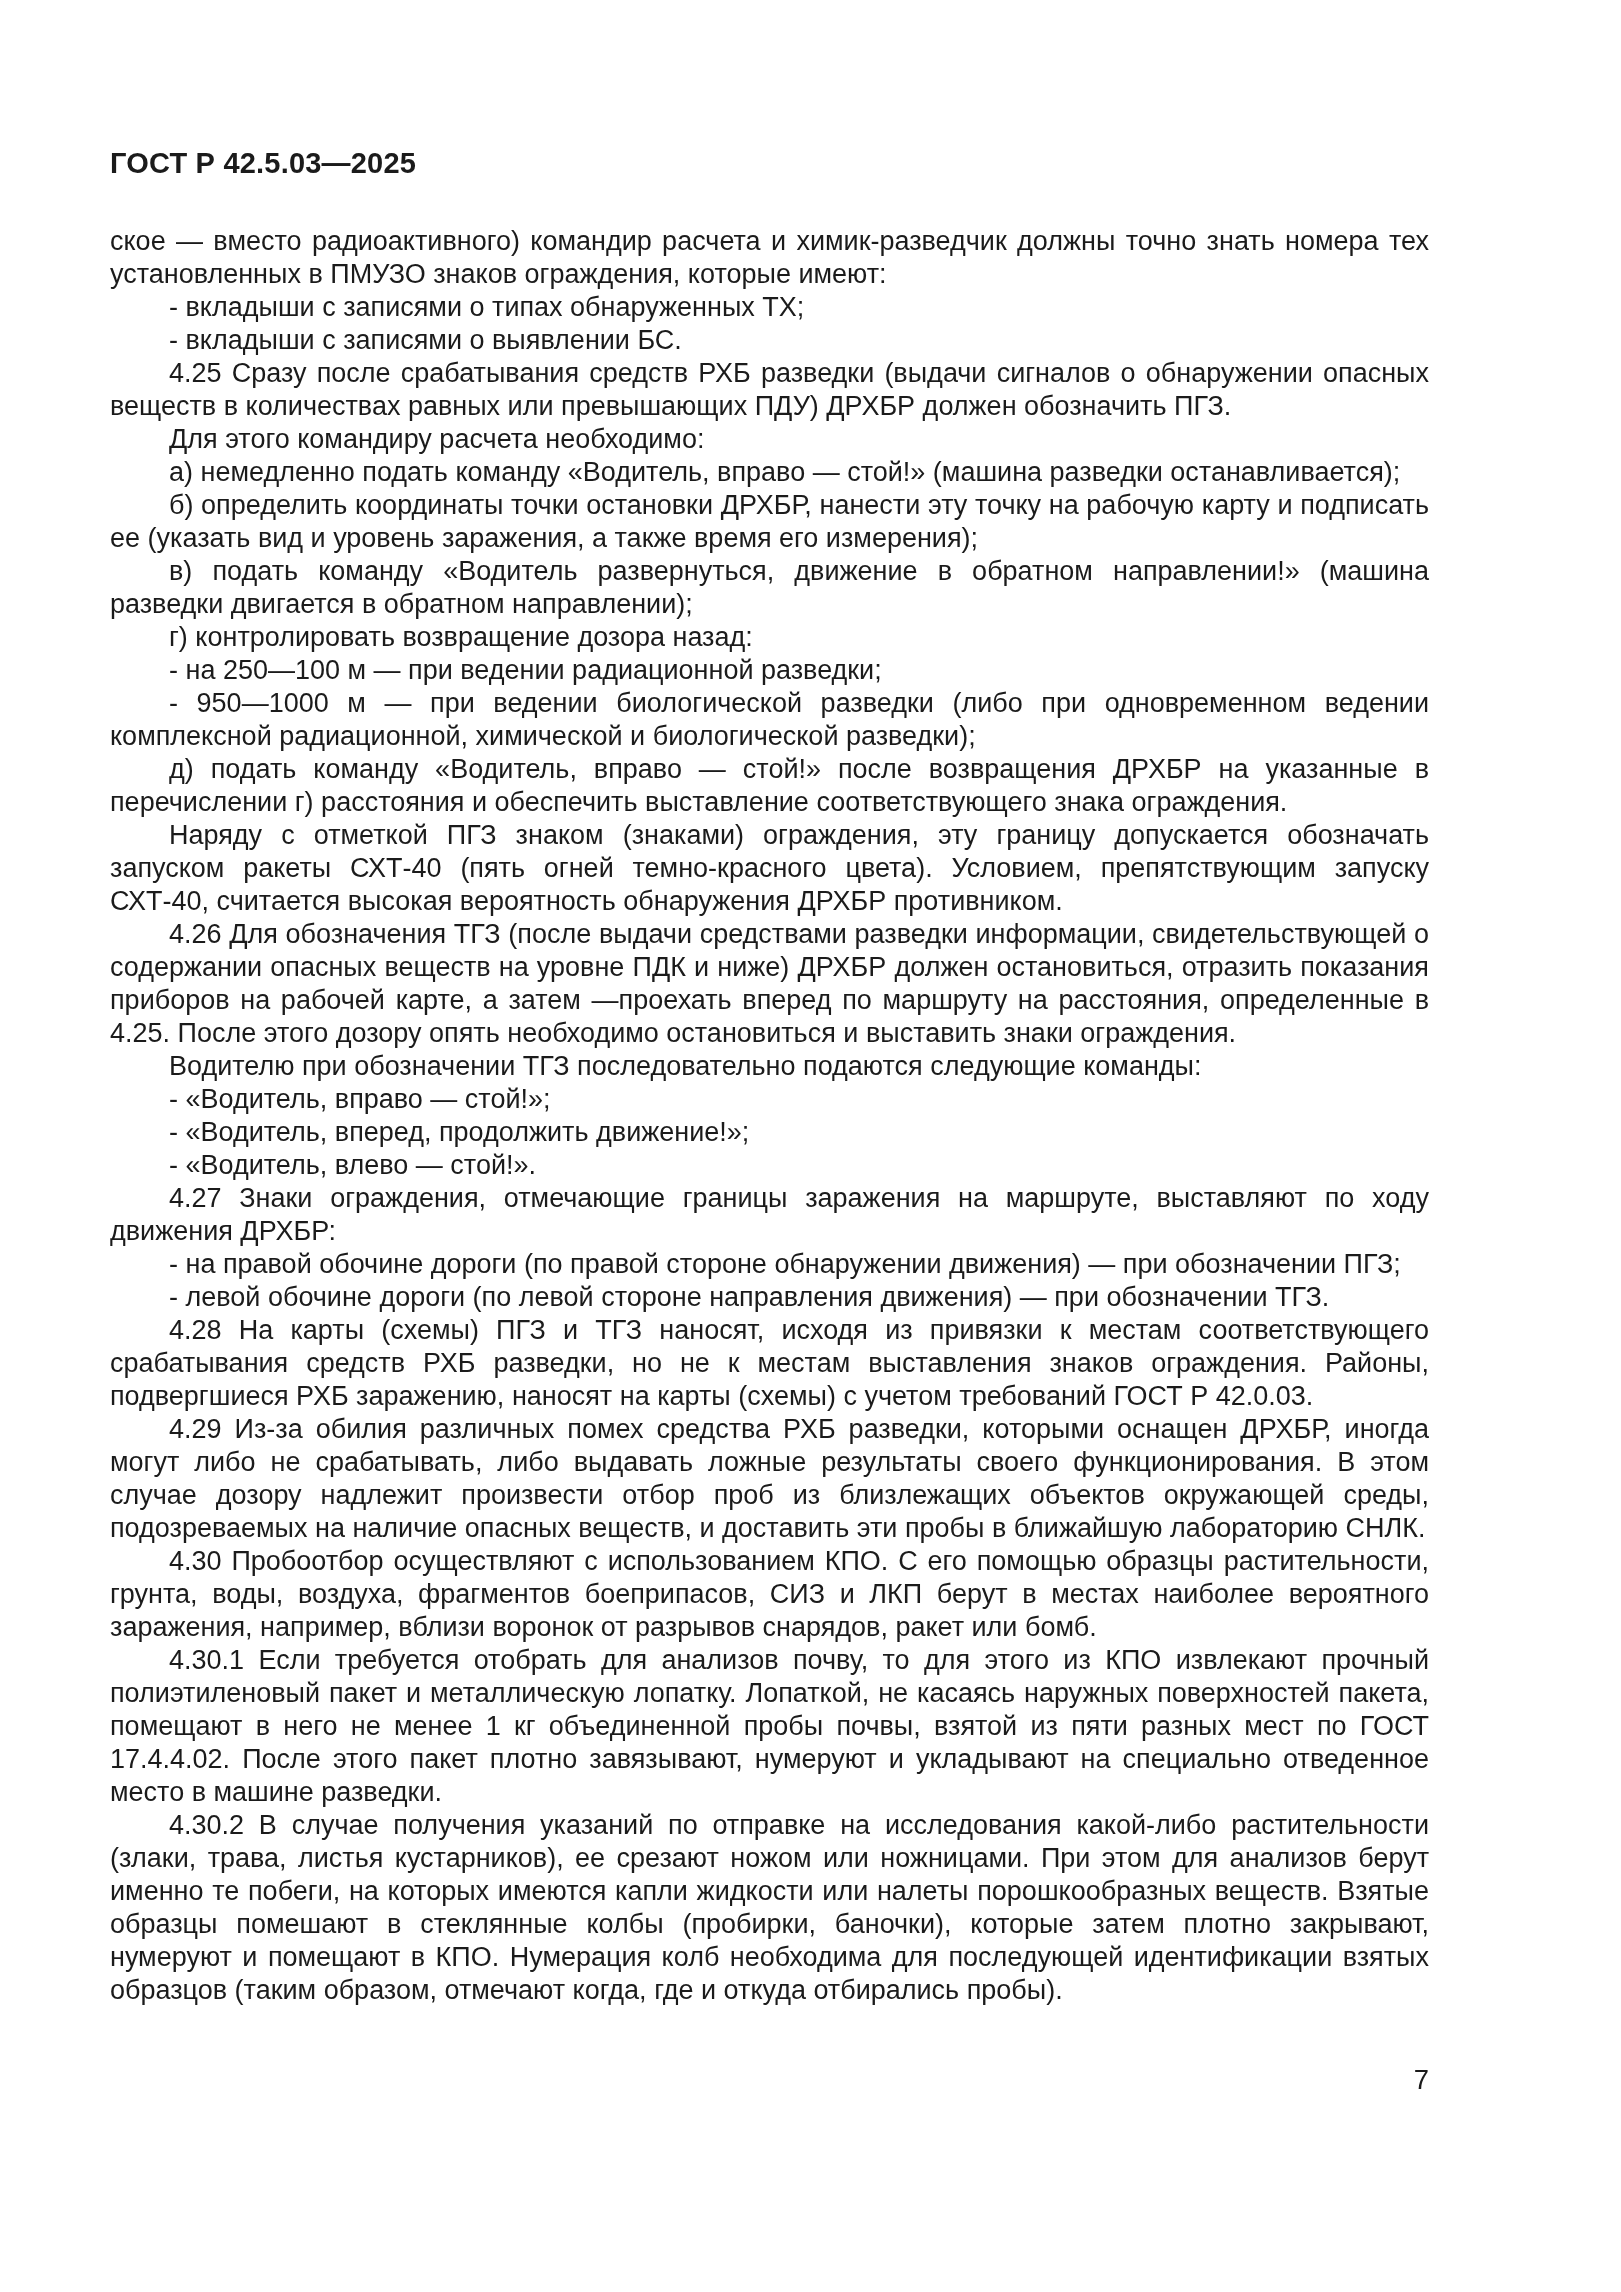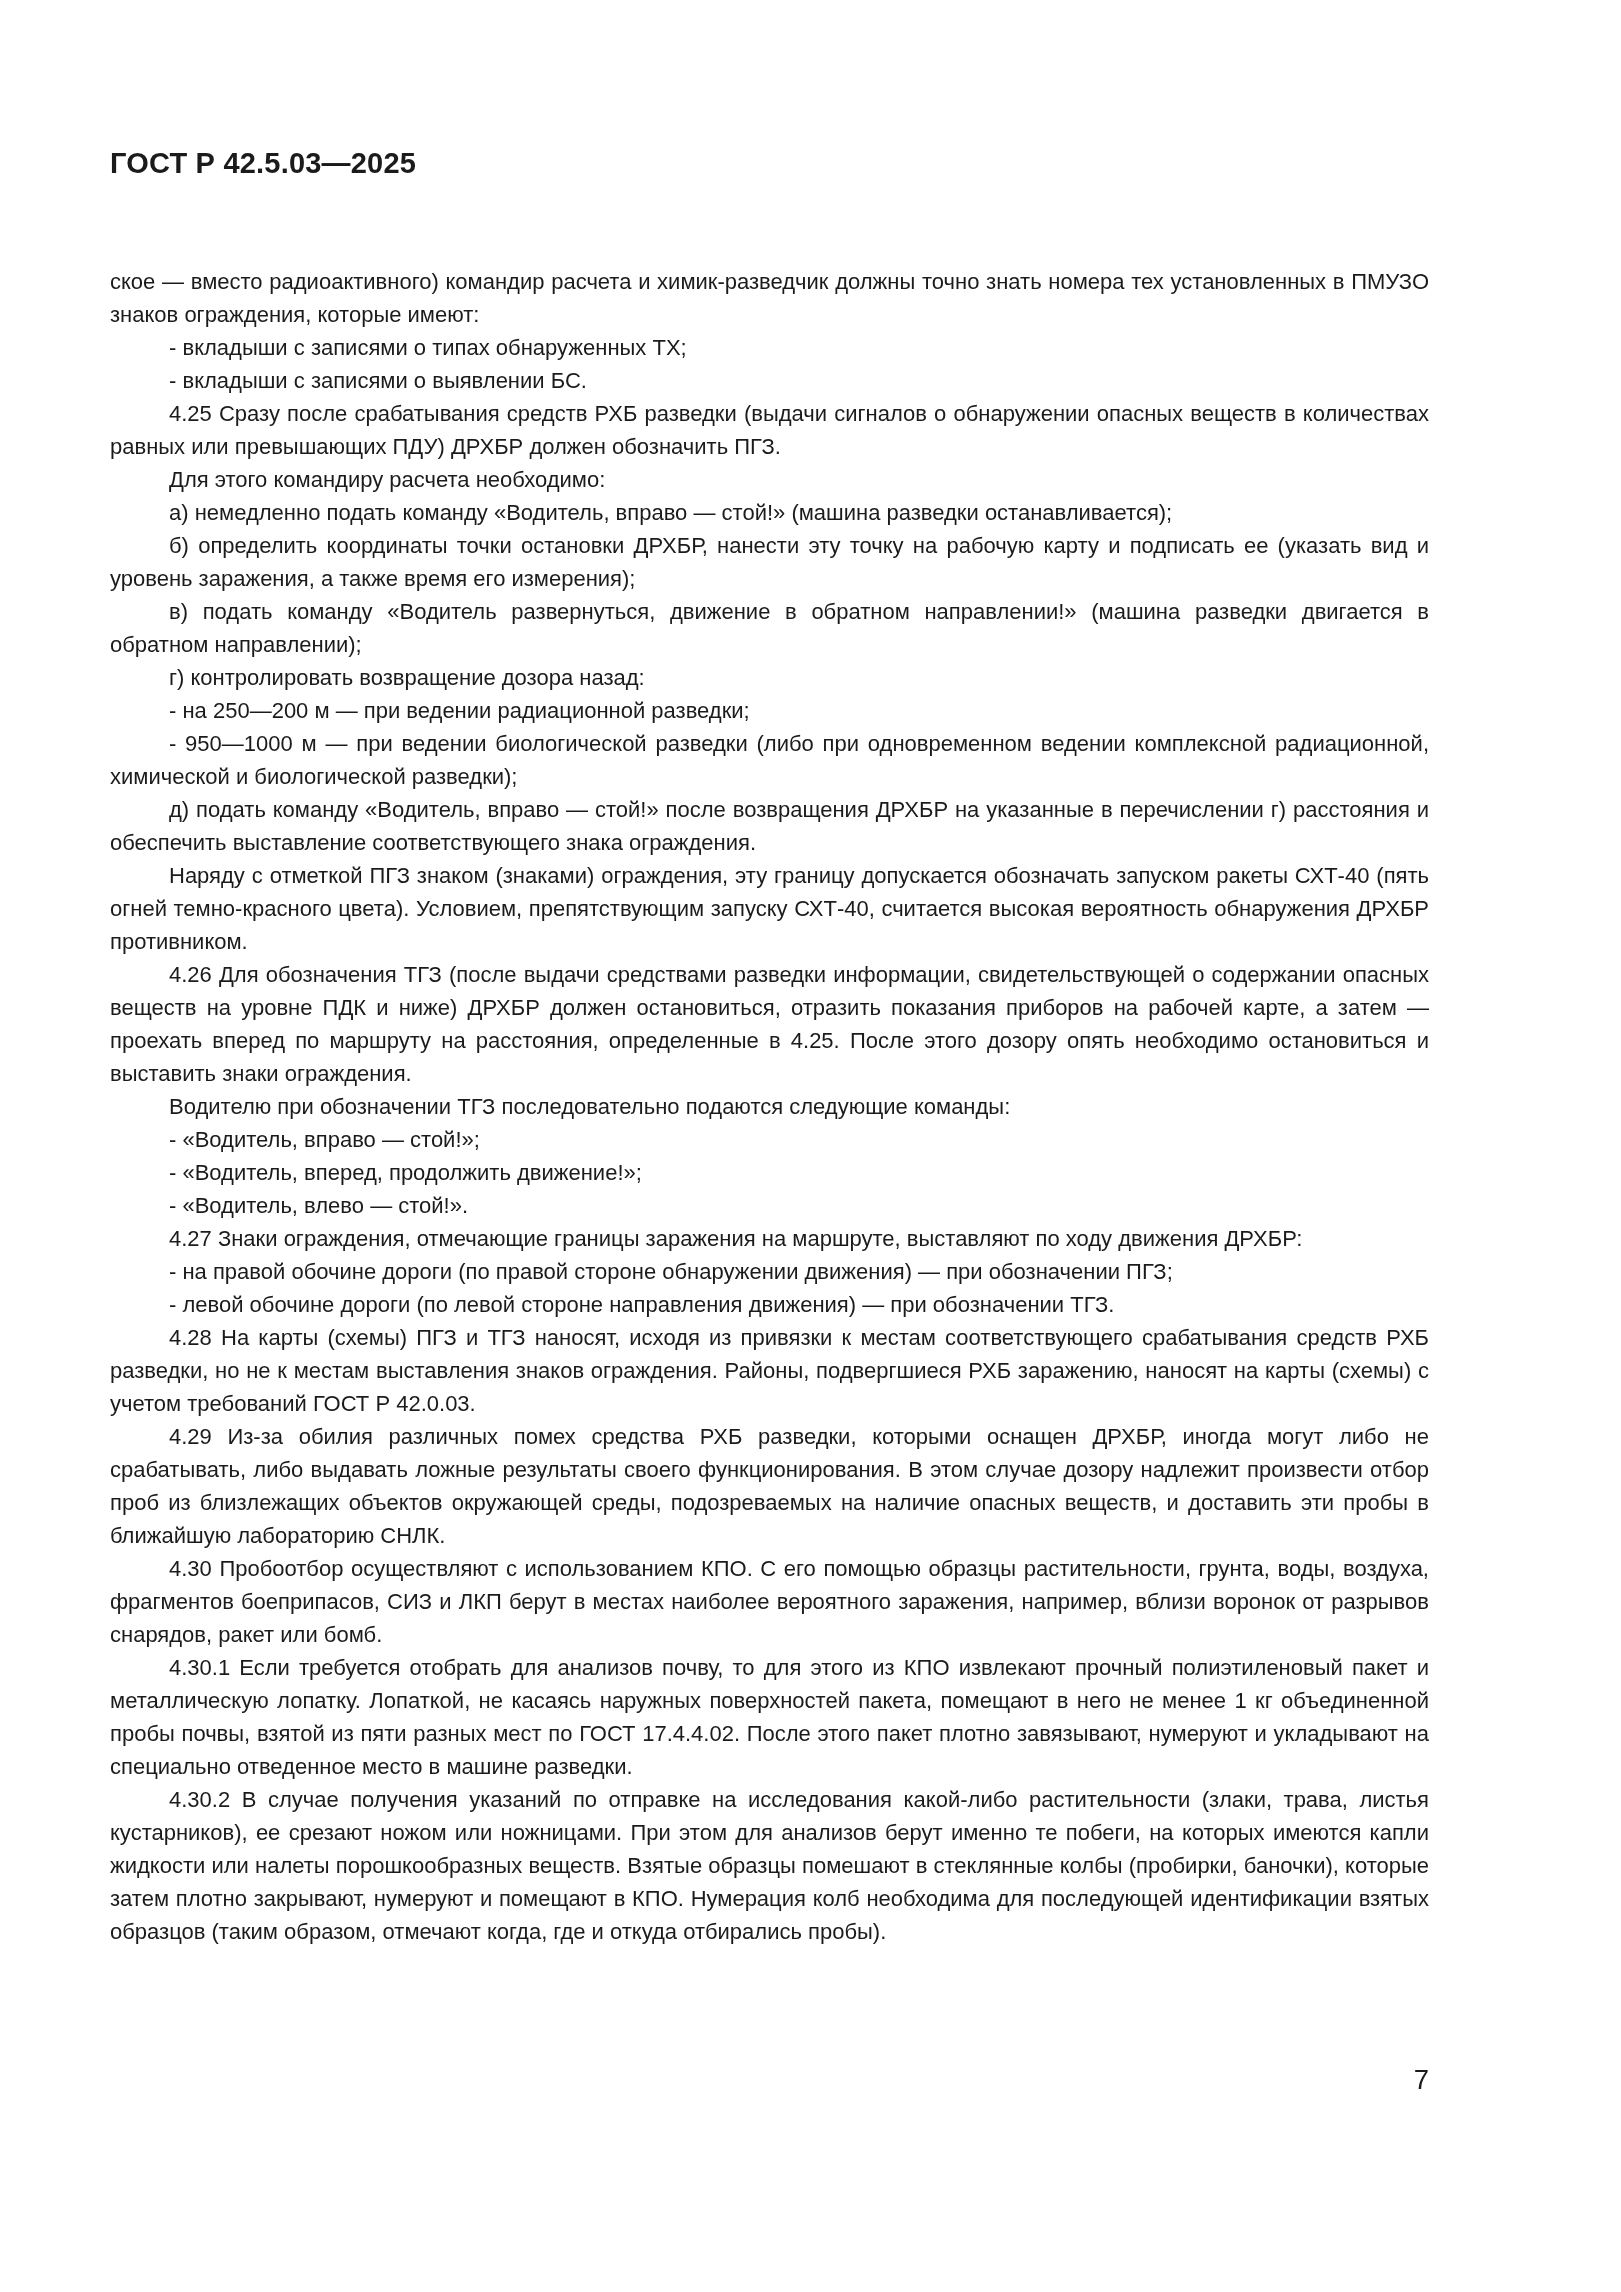--- a/index.html
+++ b/index.html
@@ -24,25 +24,24 @@
     font-size: 29px;
     font-weight: bold;
     letter-spacing: 0.2px;
     white-space: nowrap;
   }
   .doc-content {
     position: absolute;
     top: 225px;
     left: 110px;
     width: 1319px;
-    font-size: 22px;
+    font-size: 27px;
     line-height: 33px;
     text-align: justify;
     hyphens: manual;
-    margin-top: 40px;
   }
   .para {
     margin: 0;
     padding: 0;
     text-indent: 59px;
   }
   .para.no-indent {
     text-indent: 0;
   }
   .page-number {
@@ -63,21 +62,21 @@
 
 <p class="para no-indent">ское — вместо радиоактивного) командир расчета и химик-разведчик должны точно знать номера тех установленных в ПМУЗО знаков ограждения, которые имеют:</p>
     <p class="para">- вкладыши с записями о типах обнаруженных ТХ;</p>
     <p class="para">- вкладыши с записями о выявлении БС.</p>
     <p class="para">4.25  Сразу после срабатывания средств РХБ разведки (выдачи сигналов о обнаружении опасных веществ в количествах равных или превышающих ПДУ) ДРХБР должен обозначить ПГЗ.</p>
     <p class="para">Для этого командиру расчета необходимо:</p>
     <p class="para">а)  немедленно подать команду «Водитель, вправо — стой!» (машина разведки останавливается);</p>
     <p class="para">б)  определить координаты точки остановки ДРХБР, нанести эту точку на рабочую карту и подписать ее (указать вид и уровень заражения, а также время его измерения);</p>
     <p class="para">в)  подать команду «Водитель развернуться, движение в обратном направлении!» (машина разведки двигается в обратном направлении);</p>
     <p class="para">г)  контролировать возвращение дозора назад:</p>
-    <p class="para">- на 250—200 м — при ведении радиационной разведки;</p>
+    <p class="para">- на 250—100 м — при ведении радиационной разведки;</p>
     <p class="para">- 950—1000 м — при ведении биологической разведки (либо при одновременном ведении комплексной радиационной, химической и биологической разведки);</p>
     <p class="para">д)  подать команду «Водитель, вправо — стой!» после возвращения ДРХБР на указанные в перечислении г) расстояния и обеспечить выставление соответствующего знака ограждения.</p>
     <p class="para">Наряду с отметкой ПГЗ знаком (знаками) ограждения, эту границу допускается обозначать запуском ракеты СХТ-40 (пять огней темно-красного цвета). Условием, препятствующим запуску СХТ-40, считается высокая вероятность обнаружения ДРХБР противником.</p>
     <p class="para">4.26  Для обозначения ТГЗ (после выдачи средствами разведки информации, свидетельствующей о содержании опасных веществ на уровне ПДК и ниже) ДРХБР должен остановиться, отразить показания приборов на рабочей карте, а затем —проехать вперед по маршруту на расстояния, определенные в 4.25. После этого дозору опять необходимо остановиться и выставить знаки ограждения.</p>
     <p class="para">Водителю при обозначении ТГЗ последовательно подаются следующие команды:</p>
     <p class="para">- «Водитель, вправо — стой!»;</p>
     <p class="para">- «Водитель, вперед, продолжить движение!»;</p>
     <p class="para">- «Водитель, влево — стой!».</p>
     <p class="para">4.27  Знаки ограждения, отмечающие границы заражения на маршруте, выставляют по ходу движения ДРХБР:</p>
     <p class="para">- на правой обочине дороги (по правой стороне обнаружении движения) — при обозначении ПГЗ;</p>

